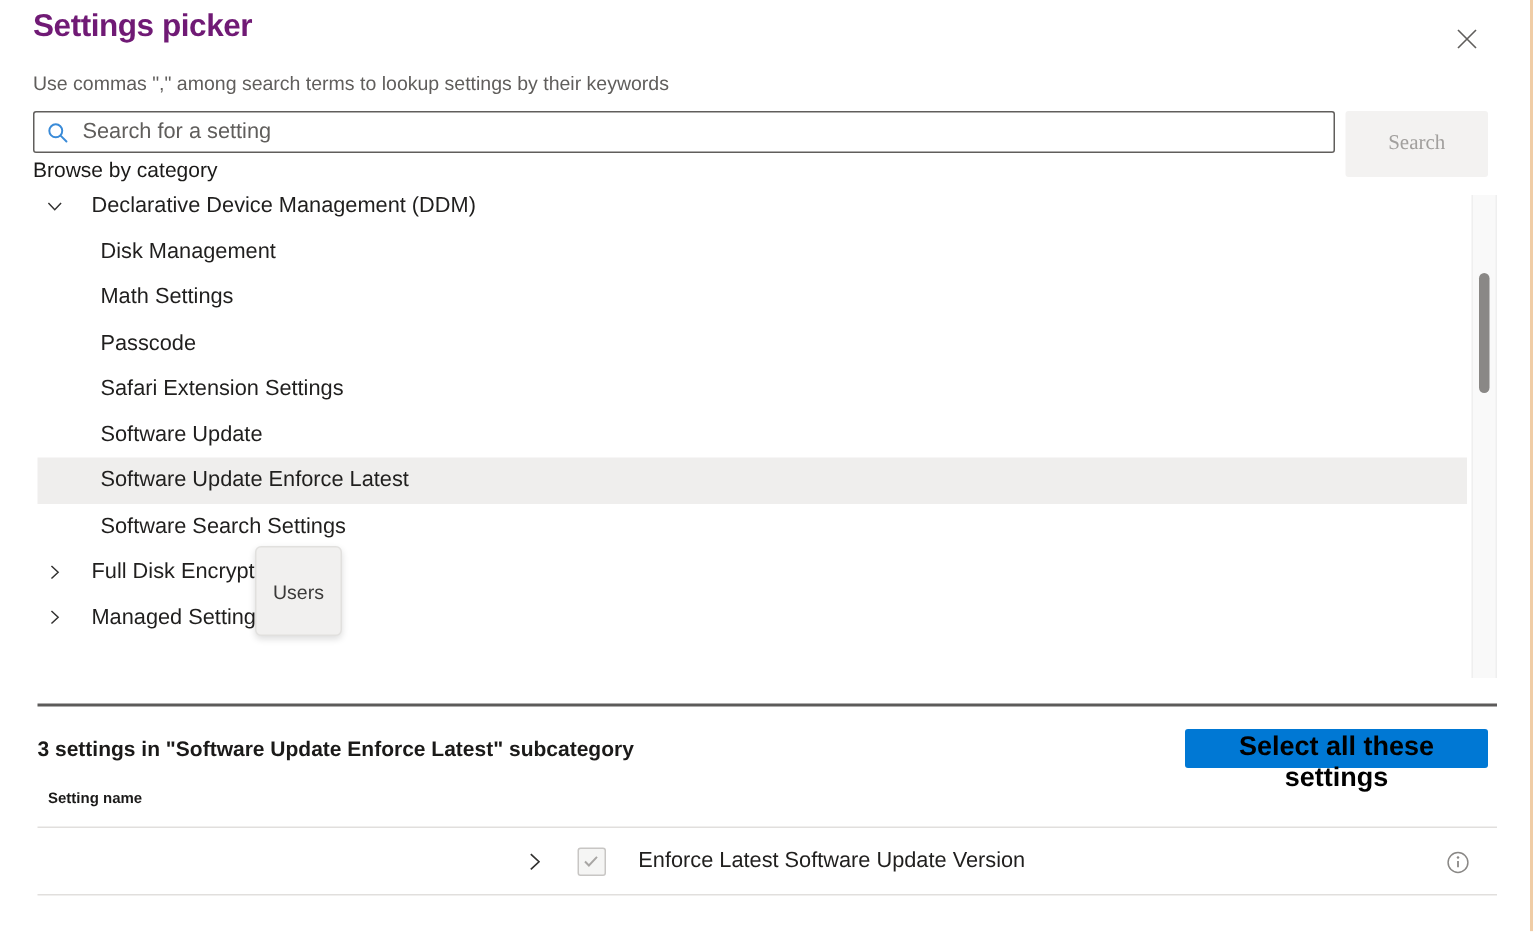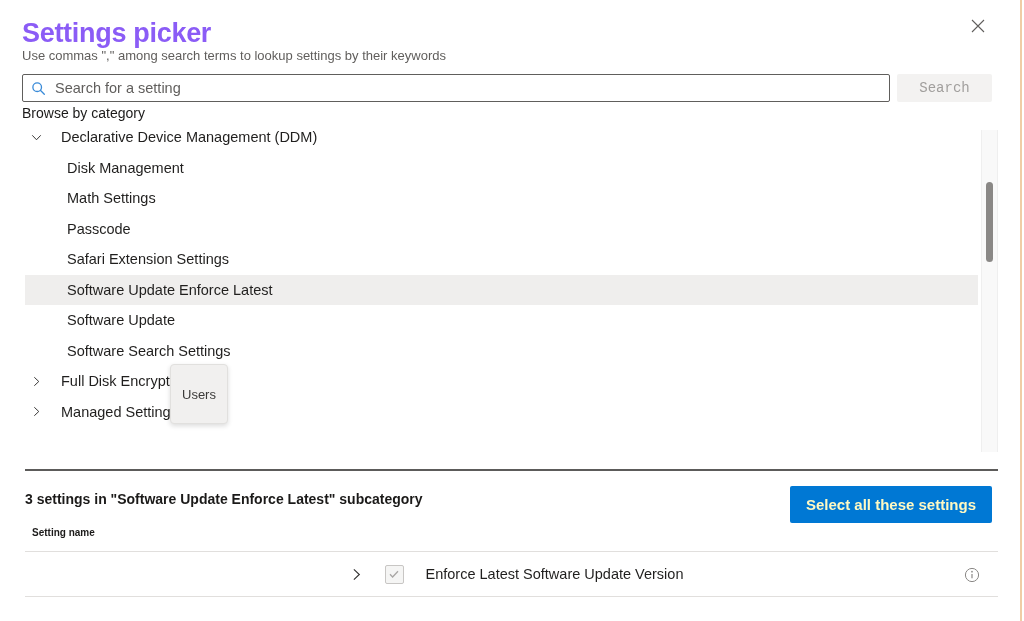--- a/index.html
+++ b/index.html
@@ -3,30 +3,30 @@
 <meta charset="utf-8">
 <style>
   html,body{margin:0;padding:0;background:#fff;}
   body{font-family:"Liberation Sans", sans-serif; color:#201f1e;}
   .stage{position:relative;width:1024px;height:621px;background:#fff;overflow:hidden;}
 
   
   .panel-edge{position:absolute;left:1020px;top:0;width:2px;height:621px;background:#f0cda6;}
 
   
-  .title{position:absolute;left:22px;top:18px;font-size:27px;font-weight:700;letter-spacing:-0.3px;color:#8b5cf6;}
+  .title{position:absolute;left:22px;top:6px;font-size:21px;font-weight:700;letter-spacing:-0.3px;color:#701a75;}
   .subtitle{position:absolute;left:22px;top:48px;font-size:13px;color:#605e5c;}
   .close-btn{position:absolute;left:964px;top:12px;width:28px;height:28px;display:flex;align-items:center;justify-content:center;background:transparent;border:none;cursor:pointer;padding:0;}
 
   
   .search-box{position:absolute;left:22px;top:74px;width:866px;height:26px;border:1px solid #605e5c;border-radius:2px;display:flex;align-items:center;background:#fff;}
   .search-box .mag{margin-left:8px;display:flex;align-items:center;}
   .search-box input{flex:1;border:none;outline:none;font-family:"Liberation Sans",sans-serif;font-size:14.5px;margin-left:7px;color:#201f1e;background:transparent;}
   .search-box input::placeholder{color:#605e5c;opacity:1;}
-  .search-btn{position:absolute;left:897px;top:74px;width:95px;height:28px;background:#f3f2f1;border:none;border-radius:2px;font-family:Liberation Mono, monospace;font-size:14px;color:#a19f9d;cursor:default;}
+  .search-btn{position:absolute;left:897px;top:74px;width:95px;height:44px;background:#f3f2f1;border:none;border-radius:2px;font-family:Liberation Serif, serif;font-size:14px;color:#a19f9d;cursor:default;}
 
   .browse-label{position:absolute;left:22px;top:105px;font-size:14px;font-weight:400;color:#1b1a19;}
 
   
   .tree{position:absolute;left:0;top:122px;width:998px;}
   .tree-row{height:30.5px;display:flex;align-items:center;margin-left:25px;margin-right:20px;font-size:14.5px;color:#201f1e;cursor:pointer;}
   .tree-row.selected{background:#efeeed;}
   .tree-row .chev{width:13px;height:13px;margin-left:5px;display:flex;align-items:center;justify-content:center;flex:0 0 auto;}
   .tree-row.parent .tree-label{margin-left:18px;}
   .tree-row.child .tree-label{margin-left:42px;}
@@ -34,21 +34,21 @@
   
   .tooltip{position:absolute;left:170px;top:364px;height:26px;padding:16px 11px;display:flex;align-items:center;background:#f1f0ef;border:1px solid #e1e0de;border-radius:4px;box-shadow:0 2px 5px rgba(0,0,0,0.14);font-size:13px;color:#3b3a39;z-index:5;}
 
   
   .scroll-track{position:absolute;left:981px;top:130px;width:17px;height:322px;background:#f9f9f9;border-left:1px solid #efefef;border-right:1px solid #efefef;box-sizing:border-box;}
   .scroll-thumb{position:absolute;left:4px;top:52px;width:7px;height:80px;background:#8a8886;border-radius:4px;}
 
   
   .heavy-divider{position:absolute;left:25px;top:469px;width:973px;height:2px;background:#5c5b5a;}
   .summary{position:absolute;left:25px;top:491px;font-size:14px;font-weight:700;color:#1b1a19;}
-  .select-all{position:absolute;left:790px;top:486px;width:202px;height:37px;background:#0078d4;color:#fef9c3;border:none;border-radius:2px;font-family:"Liberation Sans",sans-serif;font-size:15px;font-weight:700;cursor:pointer;}
+  .select-all{position:absolute;left:790px;top:486px;width:202px;height:26px;background:#0078d4;color:#000000;border:none;border-radius:2px;font-family:"Liberation Sans",sans-serif;font-size:18px;font-weight:700;cursor:pointer;}
   .col-header{position:absolute;left:32px;top:527px;font-size:10px;font-weight:700;color:#1b1a19;}
   .thin-divider{position:absolute;left:25px;width:973px;height:1px;background:#e1dfdd;}
   .td1{top:551px;} .td2{top:596px;}
 
   .setting-row{position:absolute;left:25px;top:552px;width:973px;height:44px;display:flex;align-items:center;justify-content:center;}
   .setting-row .row-chev{margin-left:9px;width:16px;height:16px;display:flex;align-items:center;justify-content:center;cursor:pointer;}
   .checkbox{margin-left:20px;width:19px;height:19px;border:1px solid #c8c6c4;background:#f5f5f4;border-radius:2px;display:flex;align-items:center;justify-content:center;box-sizing:border-box;}
   .setting-name{margin-left:22px;font-size:14.5px;color:#201f1e;}
   .info-btn{position:absolute;right:18px;top:14px;width:17px;height:17px;background:transparent;border:none;padding:0;display:flex;align-items:center;justify-content:center;cursor:pointer;}
 </style>
@@ -96,25 +96,25 @@
       </div>
       <div class="tree-row child">
         <span class="tree-label">Math Settings</span>
       </div>
       <div class="tree-row child">
         <span class="tree-label">Passcode</span>
       </div>
       <div class="tree-row child">
         <span class="tree-label">Safari Extension Settings</span>
       </div>
+      <div class="tree-row child">
+        <span class="tree-label">Software Update</span>
+      </div>
       <div class="tree-row child selected" style="background: rgb(239, 238, 237);">
         <span class="tree-label">Software Update Enforce Latest</span>
-      </div>
-      <div class="tree-row child">
-        <span class="tree-label">Software Update</span>
       </div>
       <div class="tree-row child">
         <span class="tree-label">Software Search Settings</span>
       </div>
       <div class="tree-row parent">
         <span class="chev">
           <svg width="13" height="13" viewBox="0 0 16 16">
             <path d="M5.3 2.8 L10.8 8 L5.3 13.2" fill="none" stroke="#323130" stroke-width="1.2"></path>
           </svg>
         </span>

